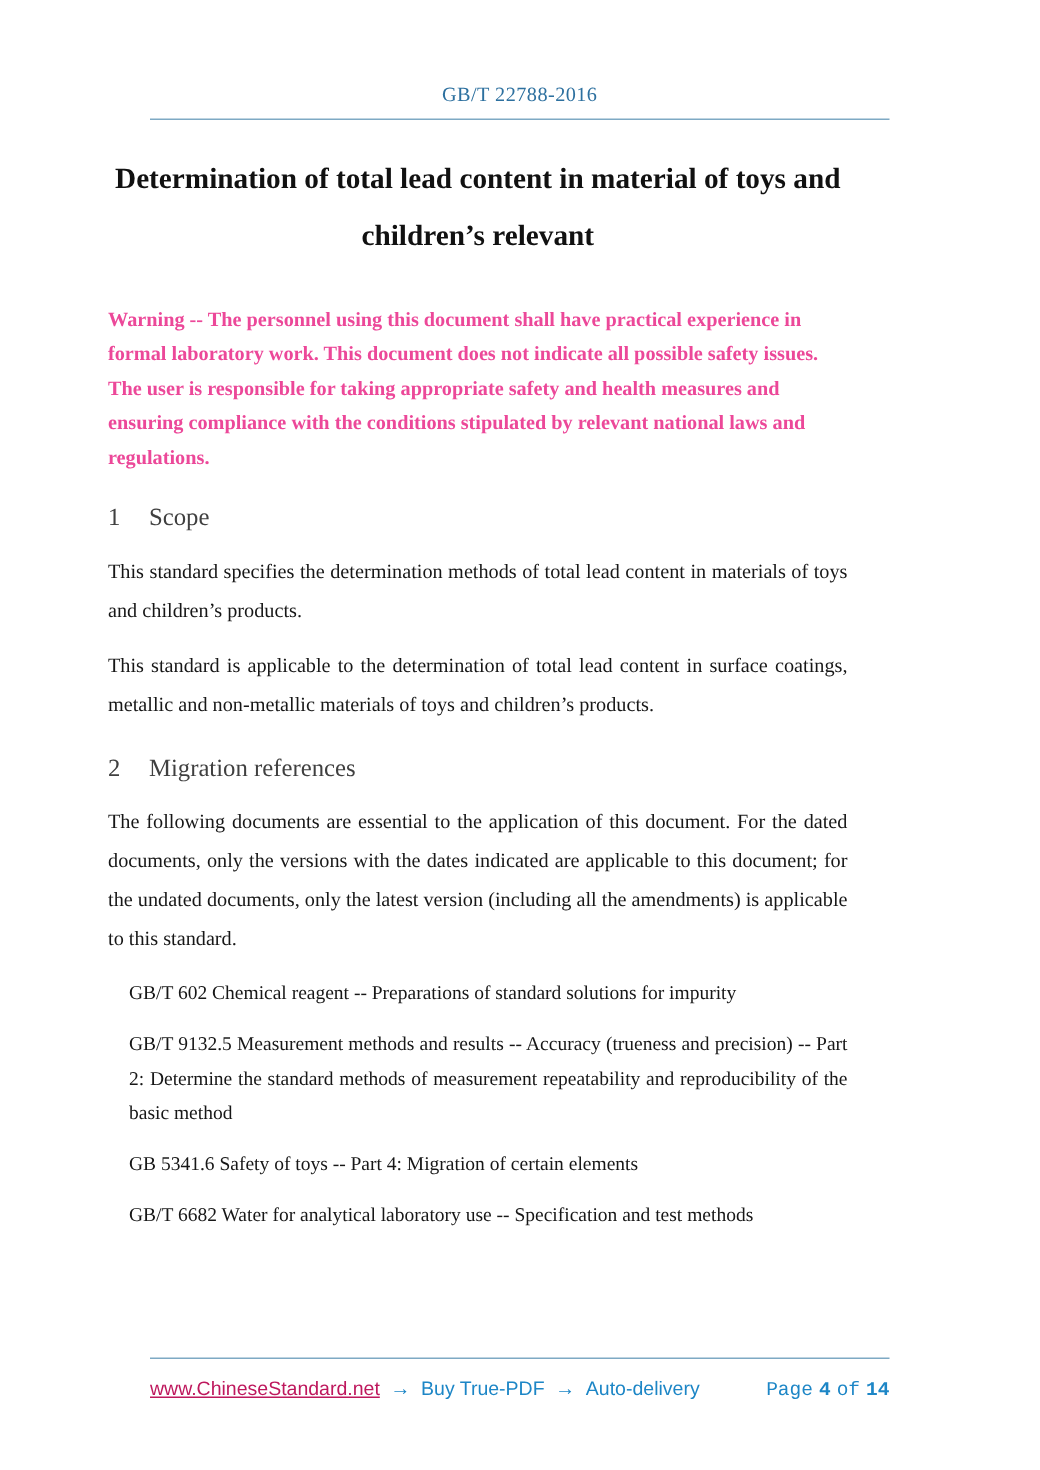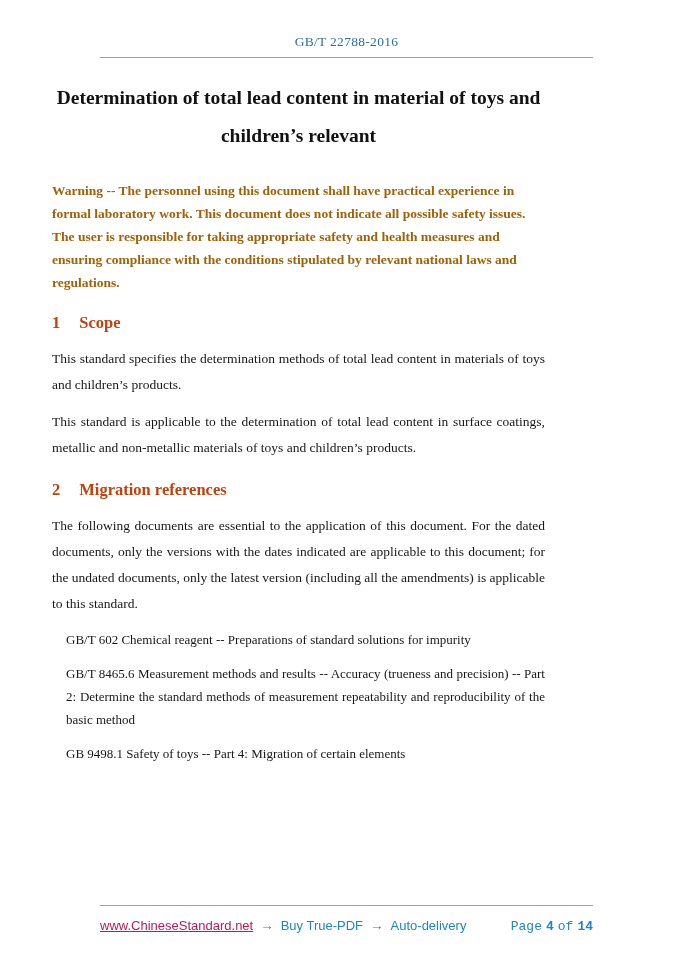--- a/index.html
+++ b/index.html
@@ -7,56 +7,56 @@
   .page {
     width: 693px;
     height: 980px;
     position: relative;
     background: #ffffff;
     overflow: hidden;
     font-family: "Liberation Serif", serif;
     color: #171717;
   }
   
-  .page-header { padding-top: 32px; text-align: center; }
+  .page-header { padding-top: 54px; text-align: center; }
   .doc-number {
     color: #2d709f;
     font-size: 13.5px;
     letter-spacing: 0.3px;
   }
   .header-rule {
     margin: 7px 100px 0 100px;
     border-bottom: 1.4px solid #7ea9c4;
     height: 0;
   }
   
-  .content { margin: 0 52px; width: 493px; }
+  .content { margin: 0 72px; width: 493px; }
   .document-title {
     margin: 21px 0 0 0;
     text-align: center;
     font-size: 19.5px;
     font-weight: bold;
     line-height: 38px;
     color: #111111;
   }
   .document-title span { display: block; }
   .warning-para {
     margin: 24px 0 0 0;
     font-size: 13.5px;
     font-weight: bold;
     line-height: 23px;
     text-align: left;
-    color: #a16207;
+    color: #ec4899;
   }
   .section-heading {
     margin: 17px 0 0 0;
     font-size: 16.5px;
-    font-weight: bold;
+    font-weight: normal;
     line-height: 24px;
-    color: #c2410c;
+    color: #404040;
   }
   .section-number { display: inline-block; margin-right: 19px; }
   .body-para {
     margin: 11px 0 0 0;
     font-size: 13.5px;
     line-height: 26px;
     text-align: justify;
   }
   .ref-para {
     margin: 11px 0 0 14px;
@@ -116,22 +116,23 @@
       <p class="body-para">This standard specifies the determination methods of total lead content in materials of toys and children’s products.</p>
       <p class="body-para">This standard is applicable to the determination of total lead content in surface coatings, metallic and non-metallic materials of toys and children’s products.</p>
     </section>
 
     <section>
       <h2 class="section-heading">
         <span class="section-number">2</span><span>Migration references</span>
       </h2>
       <p class="body-para">The following documents are essential to the application of this document. For the dated documents, only the versions with the dates indicated are applicable to this document; for the undated documents, only the latest version (including all the amendments) is applicable to this standard.</p>
       <p class="ref-para">GB/T 602 Chemical reagent -- Preparations of standard solutions for impurity</p>
-      <p class="ref-para">GB/T 8465.6 Measurement methods and results -- Accuracy (trueness and precision) -- Part 2: Determine the standard methods of measurement repeatability and reproducibility of the basic method</p>
-      <p class="ref-para">GB 9498.1 Safety of toys -- Part 4: Migration of certain elements</p>
+      <p class="ref-para">GB/T 9132.5 Measurement methods and results -- Accuracy (trueness and precision) -- Part 2: Determine the standard methods of measurement repeatability and reproducibility of the basic method</p>
+      <p class="ref-para">GB 5341.6 Safety of toys -- Part 4: Migration of certain elements</p>
+      <p class="ref-para">GB/T 6682 Water for analytical laboratory use -- Specification and test methods</p>
     </section>
 
     <section>
     </section>
 
   </div>
 
   <div class="page-footer">
     <div class="footer-left">
       <a class="footer-link">www.ChineseStandard.net</a><span class="arrow-glyph">→</span><span>Buy True-PDF</span><span class="arrow-glyph">→</span><span>Auto-delivery</span>

